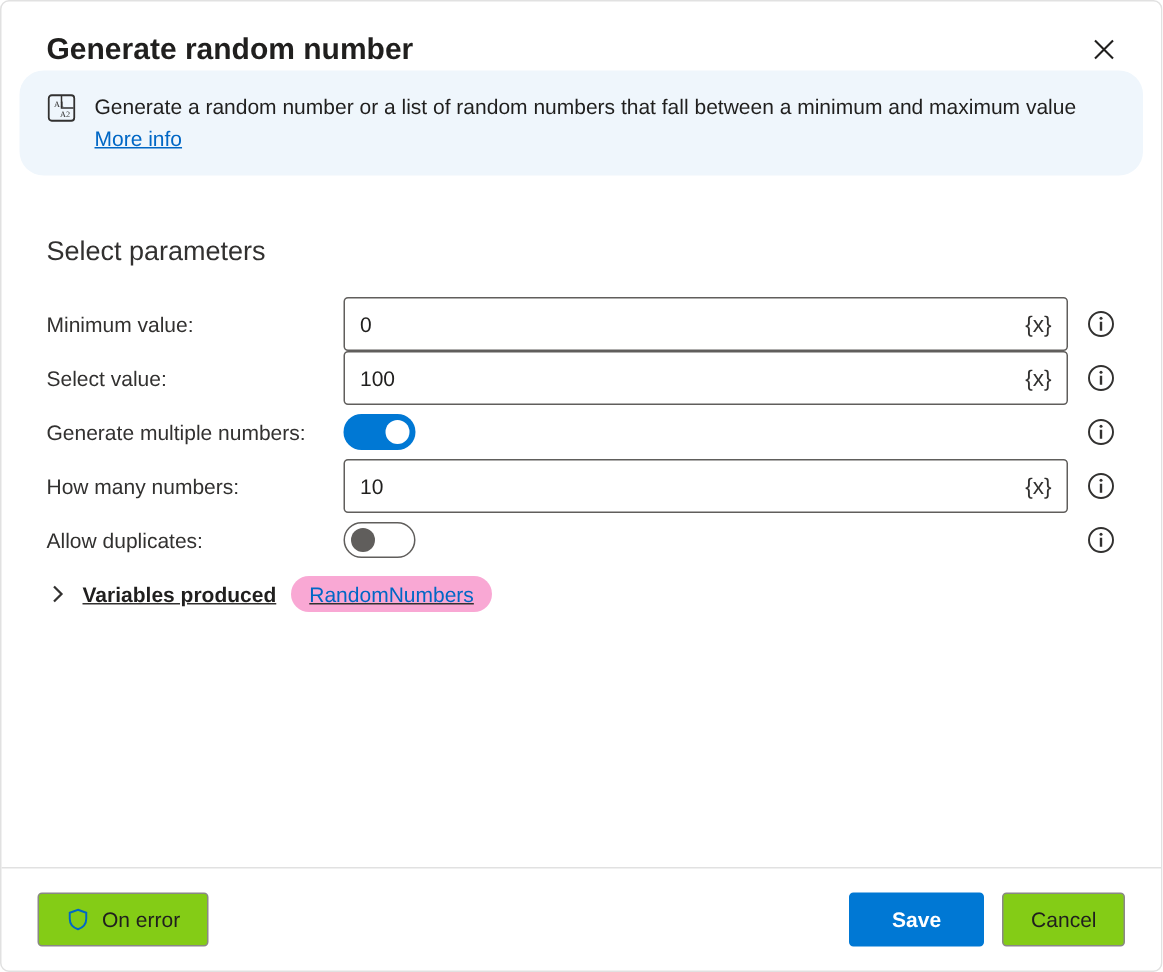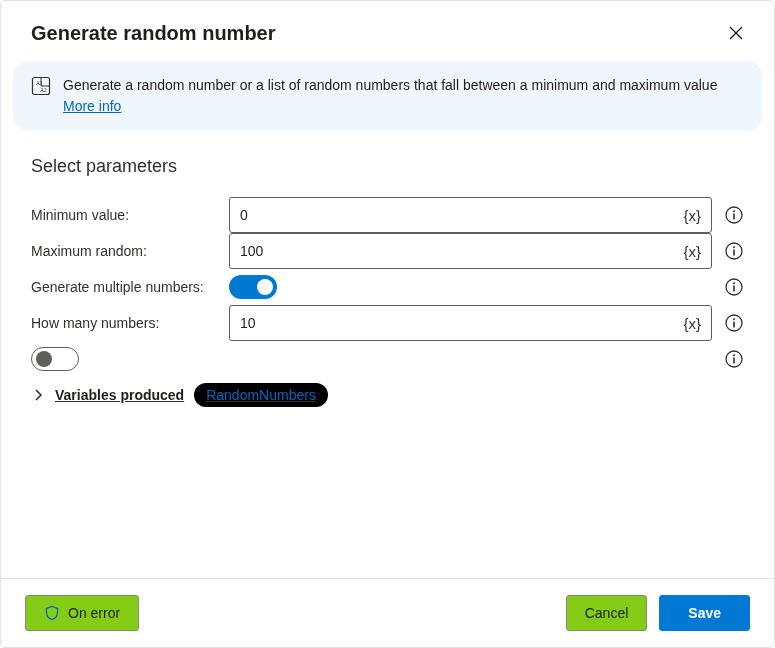--- a/index.html
+++ b/index.html
@@ -19,21 +19,21 @@
     border: 1px solid #e1e1e1;
     border-radius: 6px;
     display: flex;
     flex-direction: column;
     position: relative;
   }
   .header {
     display: flex;
     align-items: center;
     justify-content: space-between;
-    padding: 18px 24px 14px 30px;
+    padding: 18px 24px 0 30px;
   }
   .header h1 {
     margin: 0;
     font-size: 20px;
     font-weight: 600;
     color: #201f1e;
   }
   .close-btn {
     width: 28px;
     height: 28px;
@@ -59,21 +59,21 @@
     height: 20px;
     margin-top: 1px;
   }
   .banner-text { color: #201f1e; }
   .more-info {
     color: #0067c5;
     text-decoration: underline;
     cursor: pointer;
   }
   .content {
-    padding: 1px 30px 0 30px;
+    padding: 16px 30px 0 30px;
     flex: 1;
   }
   .section-title {
     font-size: 18px;
     font-weight: 400;
     color: #323130;
     margin: 24px 0 20px 0;
   }
   .form-row {
     display: flex;
@@ -167,21 +167,21 @@
     justify-content: center;
     color: #323130;
     cursor: pointer;
   }
   .vars-label {
     font-weight: 600;
     color: #201f1e;
     cursor: pointer;
   }
   .var-pill {
-    background: #000000;
+    background: #f9a8d4;
     color: #0067c5;
     padding: 4px 12px;
     border-radius: 12px;
     font-size: 14px;
     cursor: pointer;
   }
 
   .footer {
     border-top: 1px solid #e1e1e1;
     padding: 16px 24px;
@@ -257,21 +257,21 @@
           <svg width="18" height="18" viewBox="0 0 18 18">
               <circle cx="9" cy="9" r="8" fill="none" stroke="#323130" stroke-width="1.3"></circle>
               <circle cx="9" cy="5.2" r="1" fill="#323130"></circle>
               <rect x="8.2" y="7.5" width="1.6" height="6" fill="#323130"></rect>
             </svg>
         </span>
       </div>
     </div>
 
     <div class="form-row">
-      <div class="form-label">Maximum random:</div>
+      <div class="form-label">Select value:</div>
       <div class="form-control">
         <div class="input-wrap">
           <input type="text" value="100" style="">
           <span class="var-btn">
               <span>{x}</span>
             </span>
         </div>
         <span class="info-icon">
           <svg width="18" height="18" viewBox="0 0 18 18">
               <circle cx="9" cy="9" r="8" fill="none" stroke="#323130" stroke-width="1.3"></circle>
@@ -313,20 +313,21 @@
           <svg width="18" height="18" viewBox="0 0 18 18">
               <circle cx="9" cy="9" r="8" fill="none" stroke="#323130" stroke-width="1.3"></circle>
               <circle cx="9" cy="5.2" r="1" fill="#323130"></circle>
               <rect x="8.2" y="7.5" width="1.6" height="6" fill="#323130"></rect>
             </svg>
         </span>
       </div>
     </div>
 
     <div class="form-row">
+      <div class="form-label">Allow duplicates:</div>
       <div class="form-control">
         <div style="flex:1; display:flex;">
           <div class="toggle off">
             <div class="knob"></div>
           </div>
         </div>
         <span class="info-icon">
           <svg width="18" height="18" viewBox="0 0 18 18">
               <circle cx="9" cy="9" r="8" fill="none" stroke="#323130" stroke-width="1.3"></circle>
               <circle cx="9" cy="5.2" r="1" fill="#323130"></circle>
@@ -351,18 +352,18 @@
   <div class="footer">
     <button class="btn">
       <span class="on-error-icon">
         <svg width="16" height="16" viewBox="0 0 16 16">
             <path d="M8 1.5 L13.5 3.5 V7.5 C13.5 11 11 13.5 8 14.5 C5 13.5 2.5 11 2.5 7.5 V3.5 Z" fill="none" stroke="#0067c5" stroke-width="1.3"></path>
           </svg>
       </span>
       <span>On error</span>
     </button>
     <div class="footer-right">
+      <button class="btn primary">Save</button>
       <button class="btn">Cancel</button>
-      <button class="btn primary">Save</button>
     </div>
   </div>
 
 </div>
 
 </body></html>

